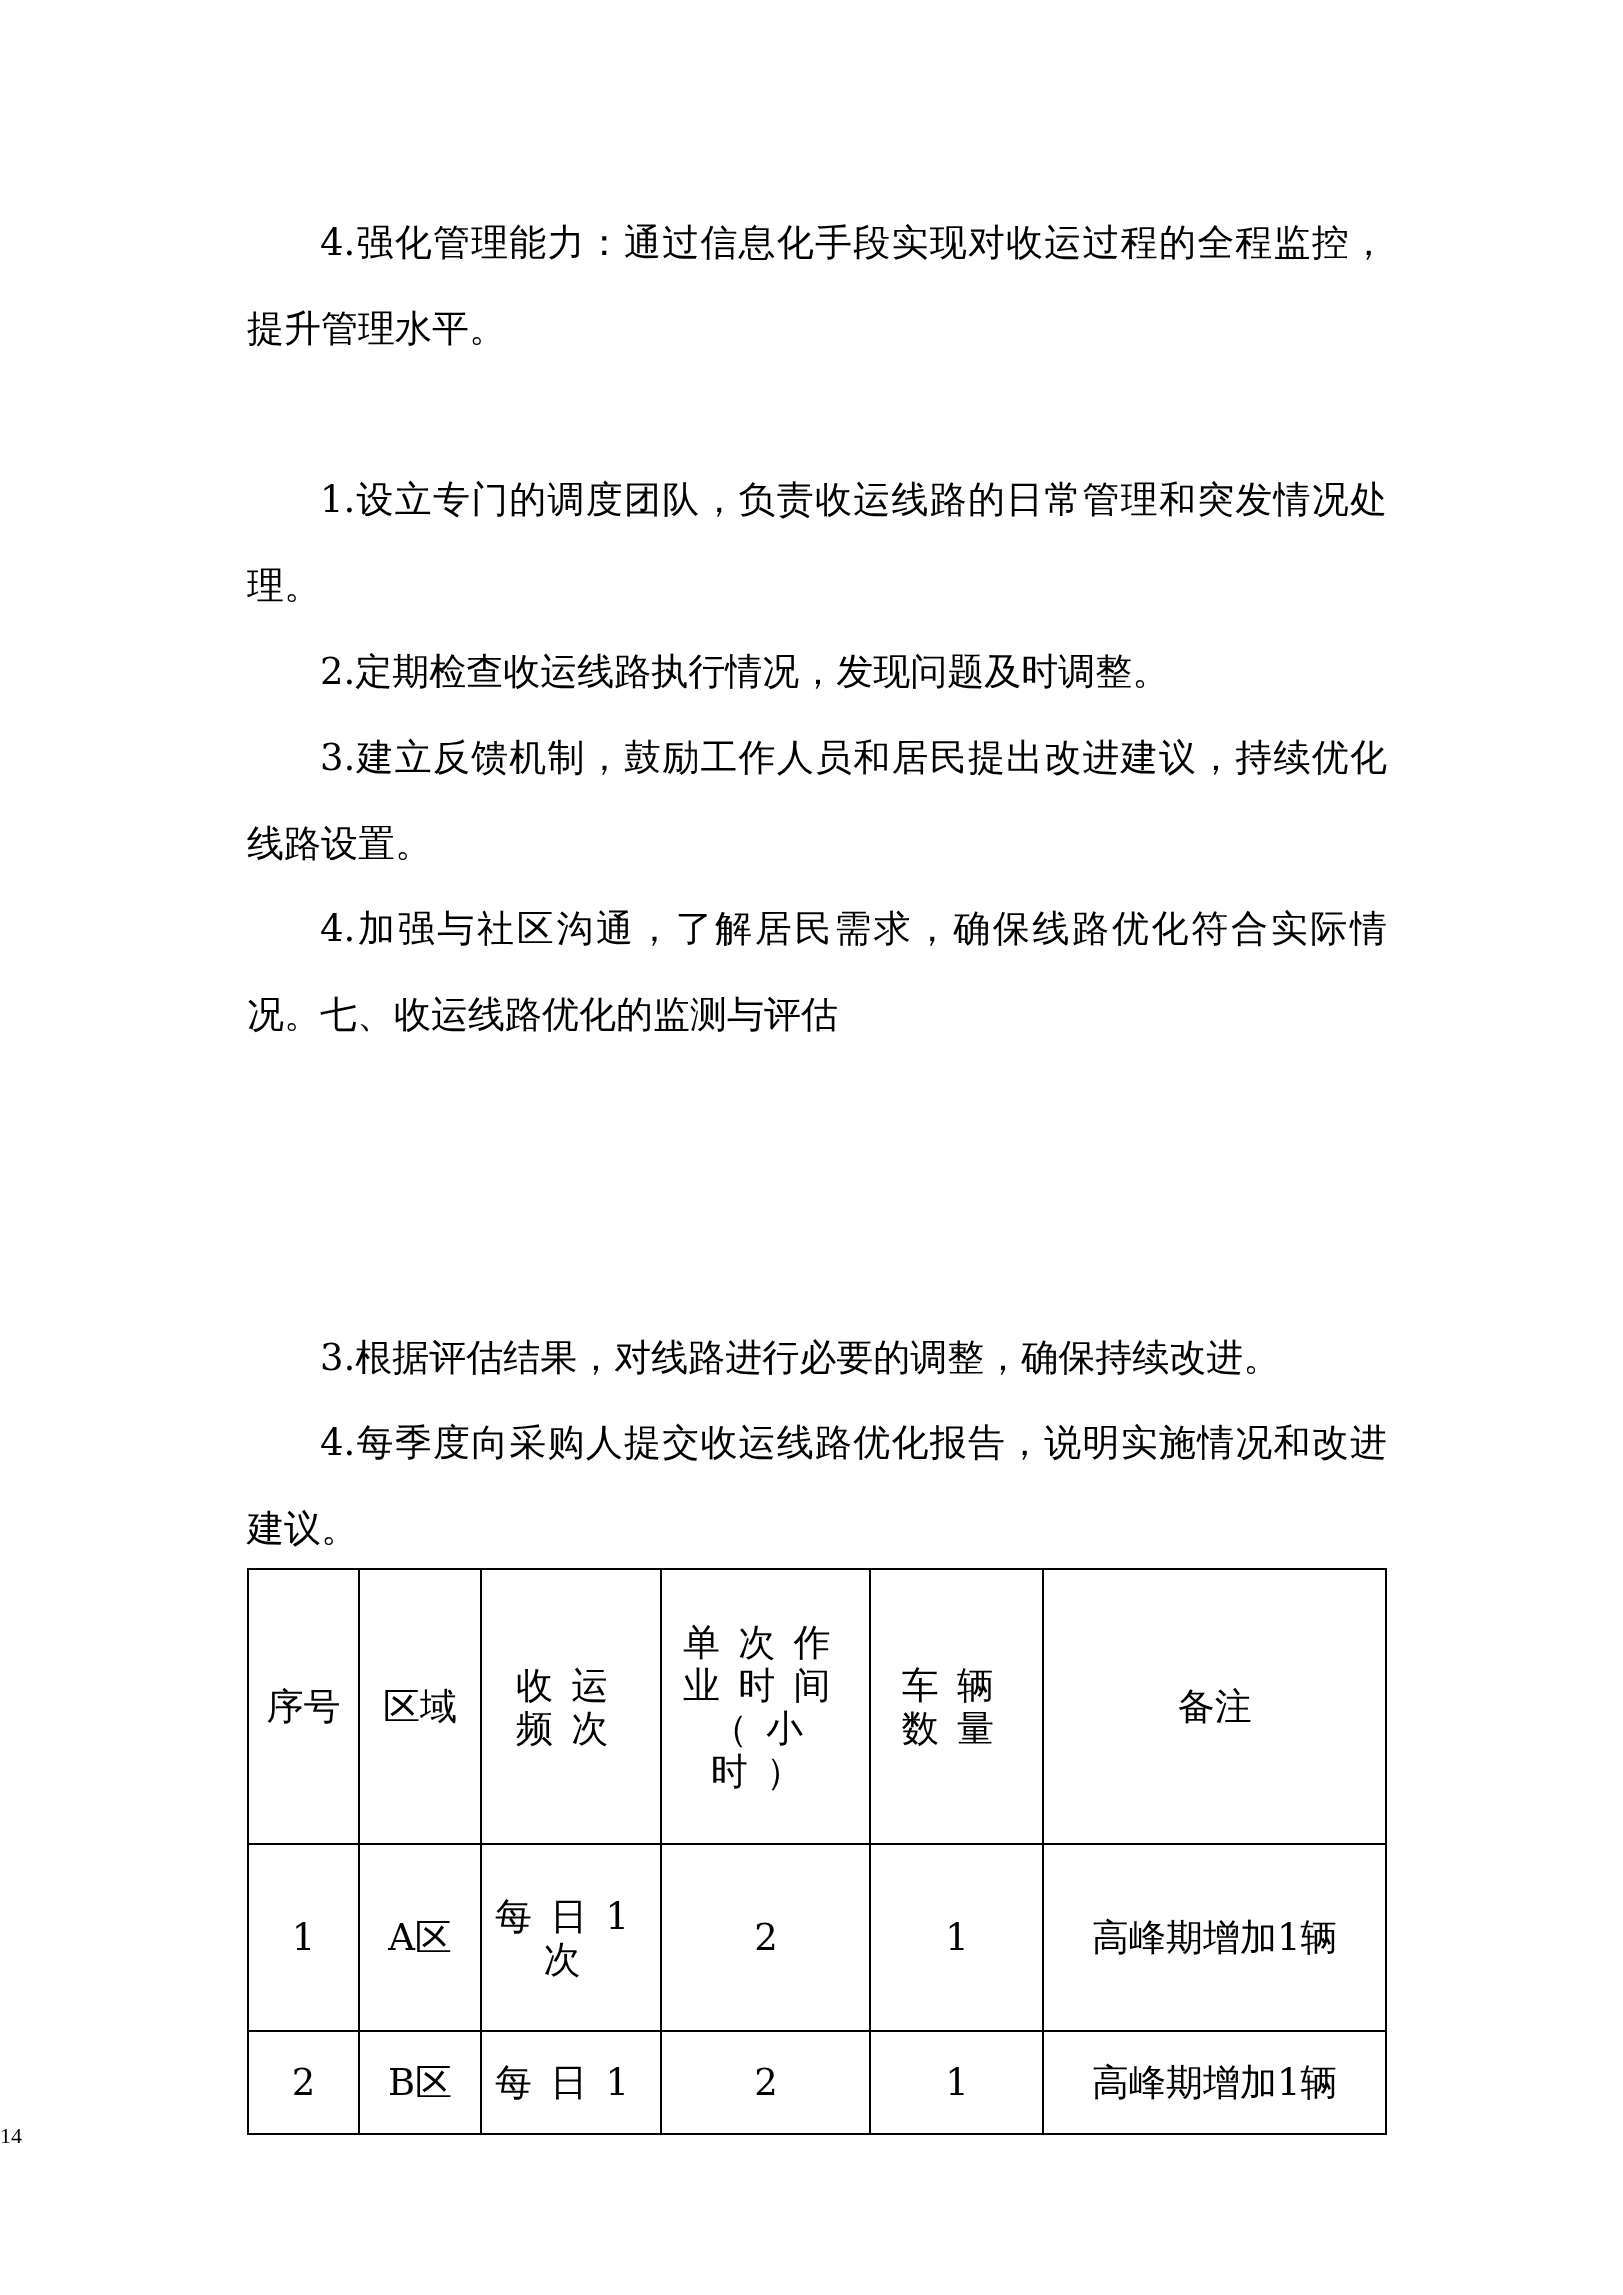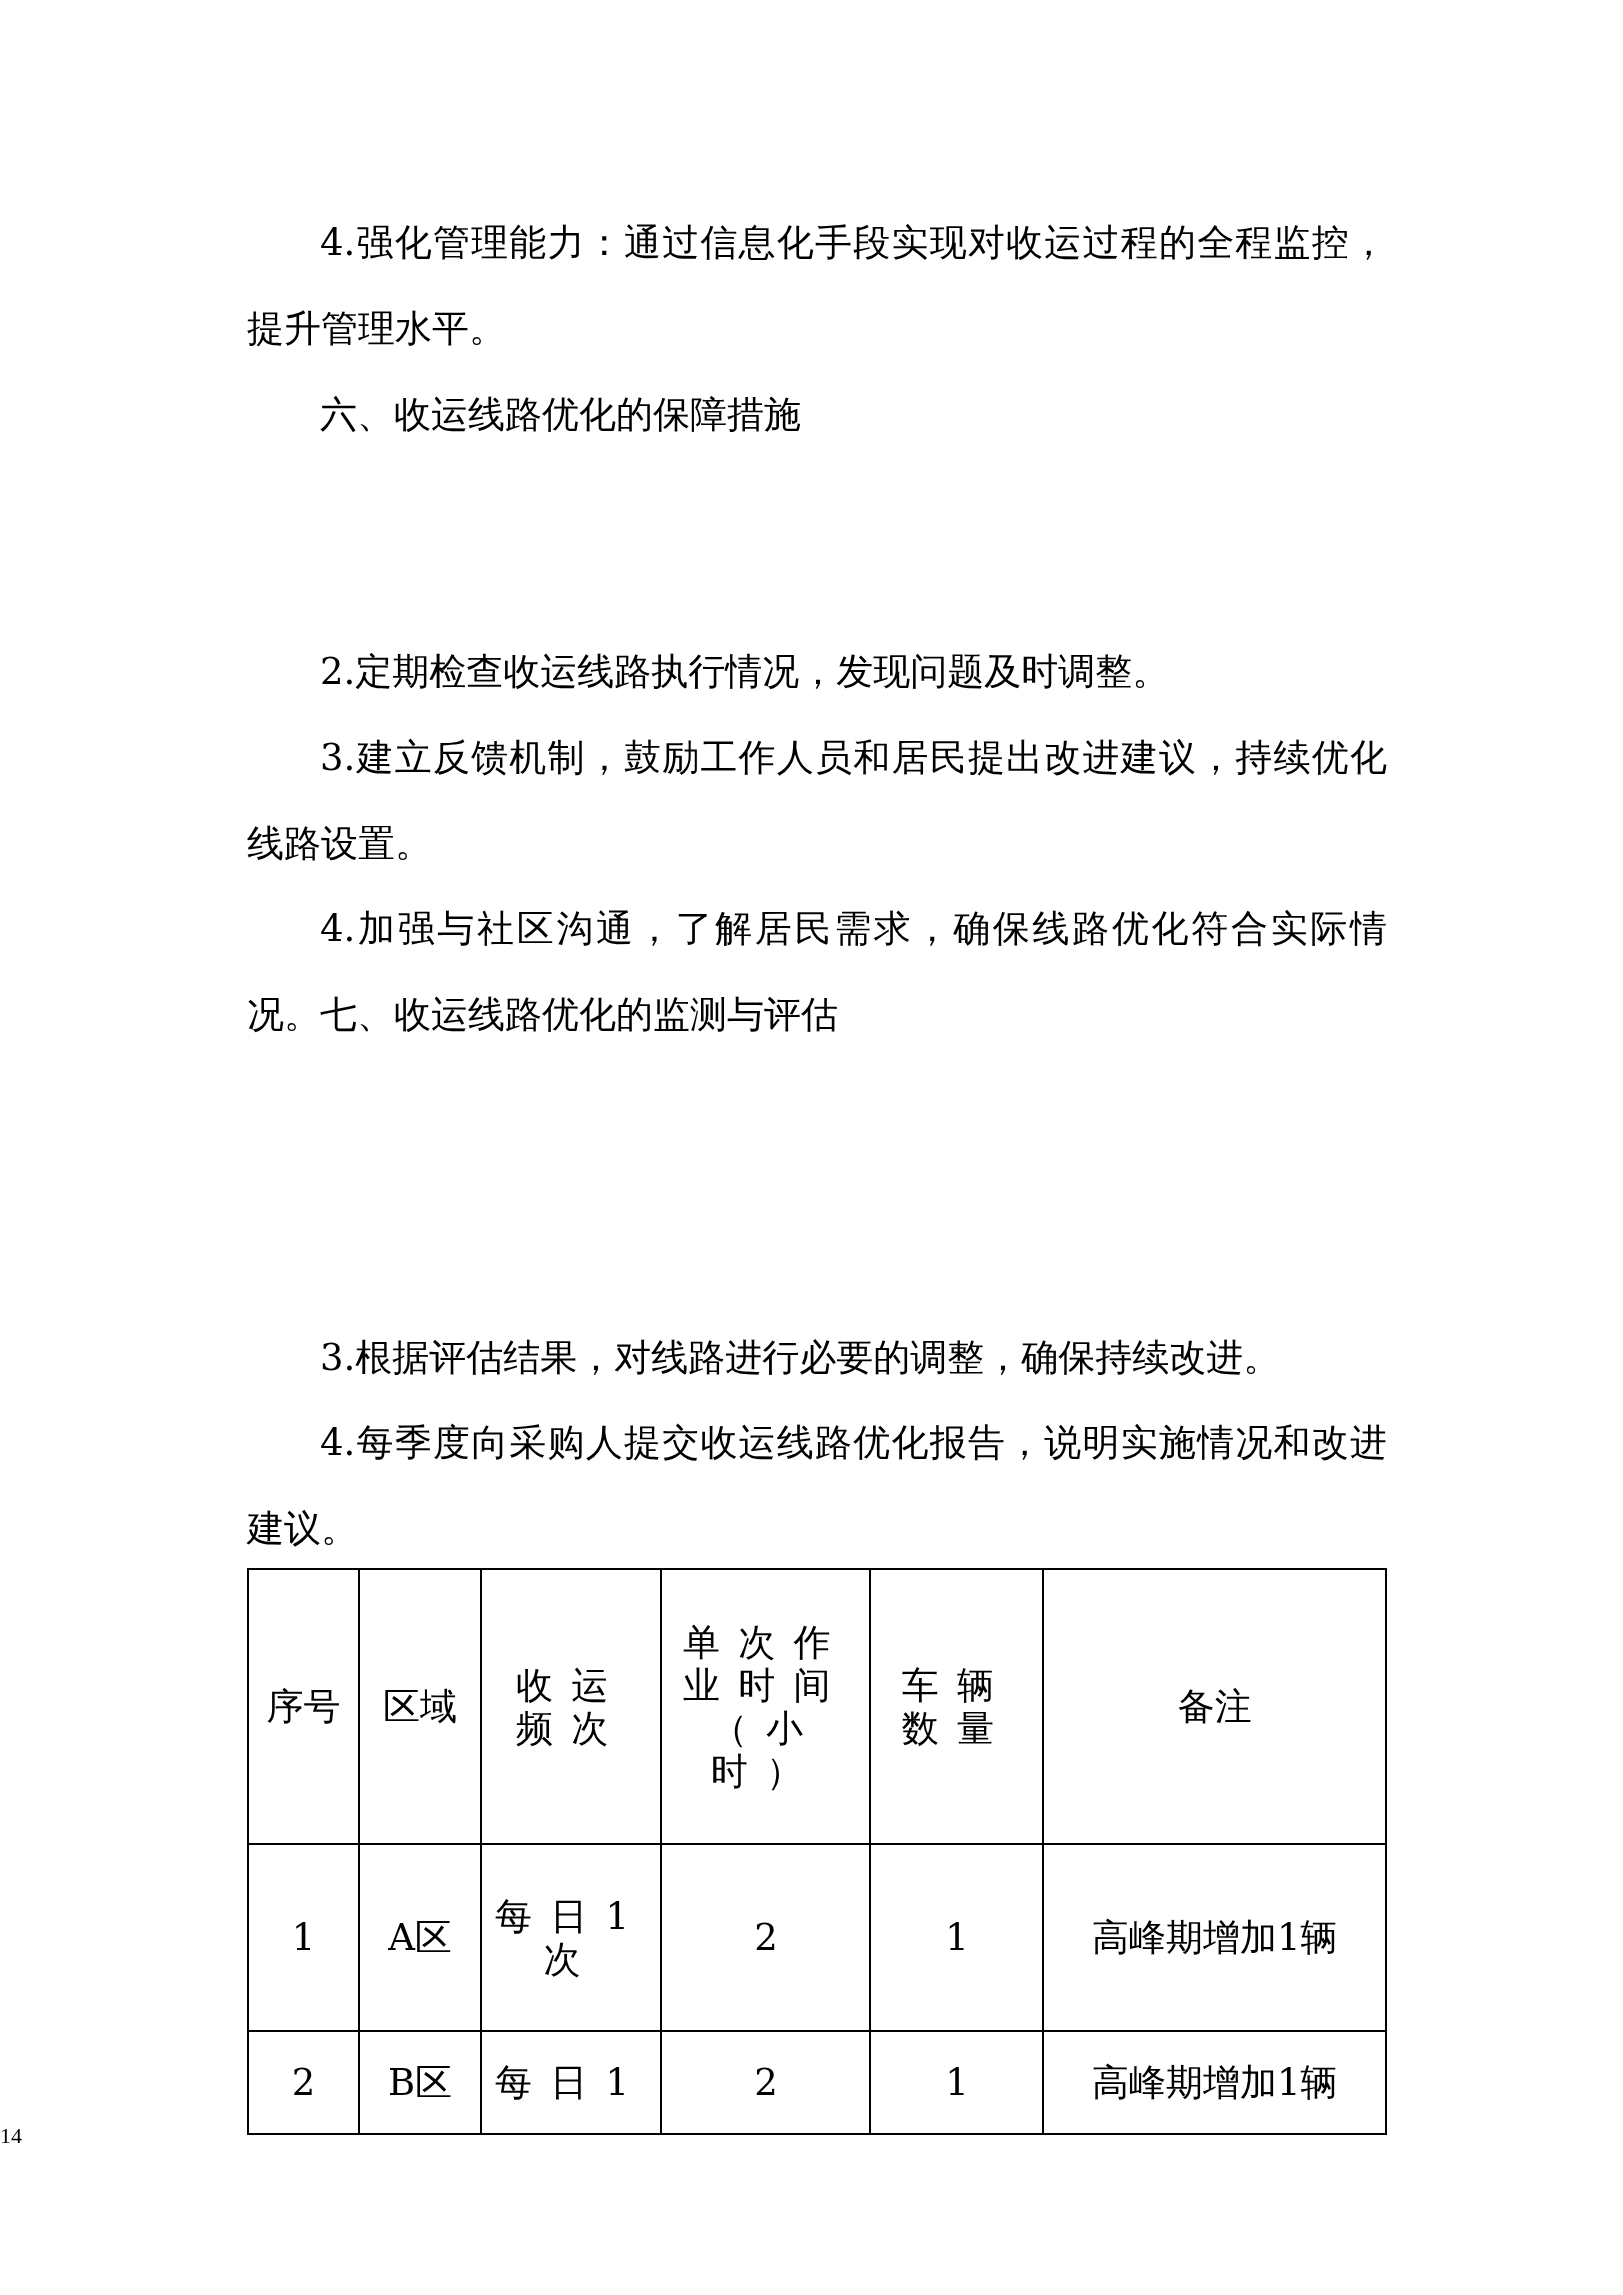--- a/index.html
+++ b/index.html
@@ -19,21 +19,21 @@
   .row-2 td { height:85px; }
   .pagenum { position:absolute; top:2123px; left:0; width:1623px; text-align:left;
              font-size:22px; font-family:"Liberation Serif", serif; }
 </style>
 </head>
 <body>
 
 <div class="page">
 
   <p class="para indent" style="top:200px;">4.强化管理能力：通过信息化手段实现对收运过程的全程监控，提升管理水平。</p>
-  <p class="heading" style="top:372px;">六、收运线路优化的保障措施</p>
+  <p class="para indent" style="top:457px;">1.设立专门的调度团队，负责收运线路的日常管理和突发情况处理。</p>
   <p class="para indent" style="top:629px;">2.定期检查收运线路执行情况，发现问题及时调整。</p>
   <p class="para indent" style="top:715px;">3.建立反馈机制，鼓励工作人员和居民提出改进建议，持续优化线路设置。</p>
   <p class="para indent" style="top:886px;">4.加强与社区沟通，了解居民需求，确保线路优化符合实际情况。</p>
   <p class="heading" style="top:972px;">七、收运线路优化的监测与评估</p>
   <p class="para indent" style="top:1315px;">3.根据评估结果，对线路进行必要的调整，确保持续改进。</p>
   <p class="para indent" style="top:1400px;">4.每季度向采购人提交收运线路优化报告，说明实施情况和改进建议。</p>
 
   <table class="data">
     <colgroup>
       <col style="width:111px">

